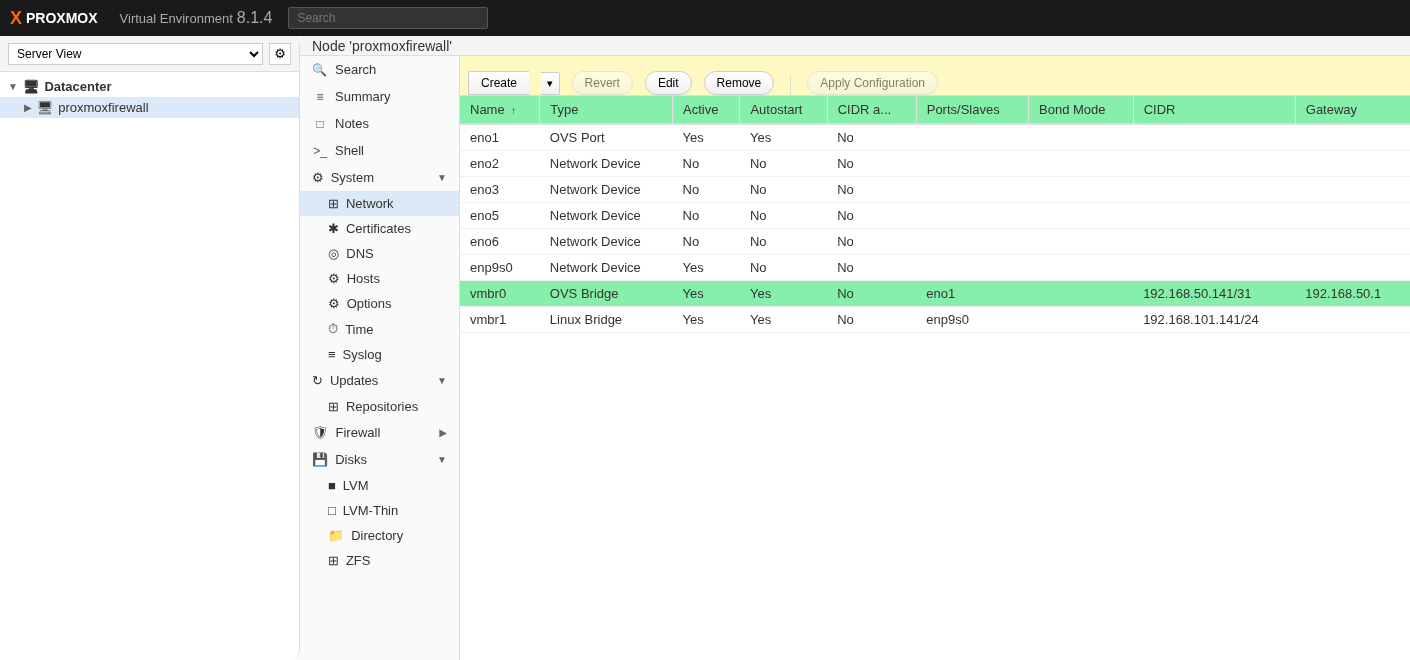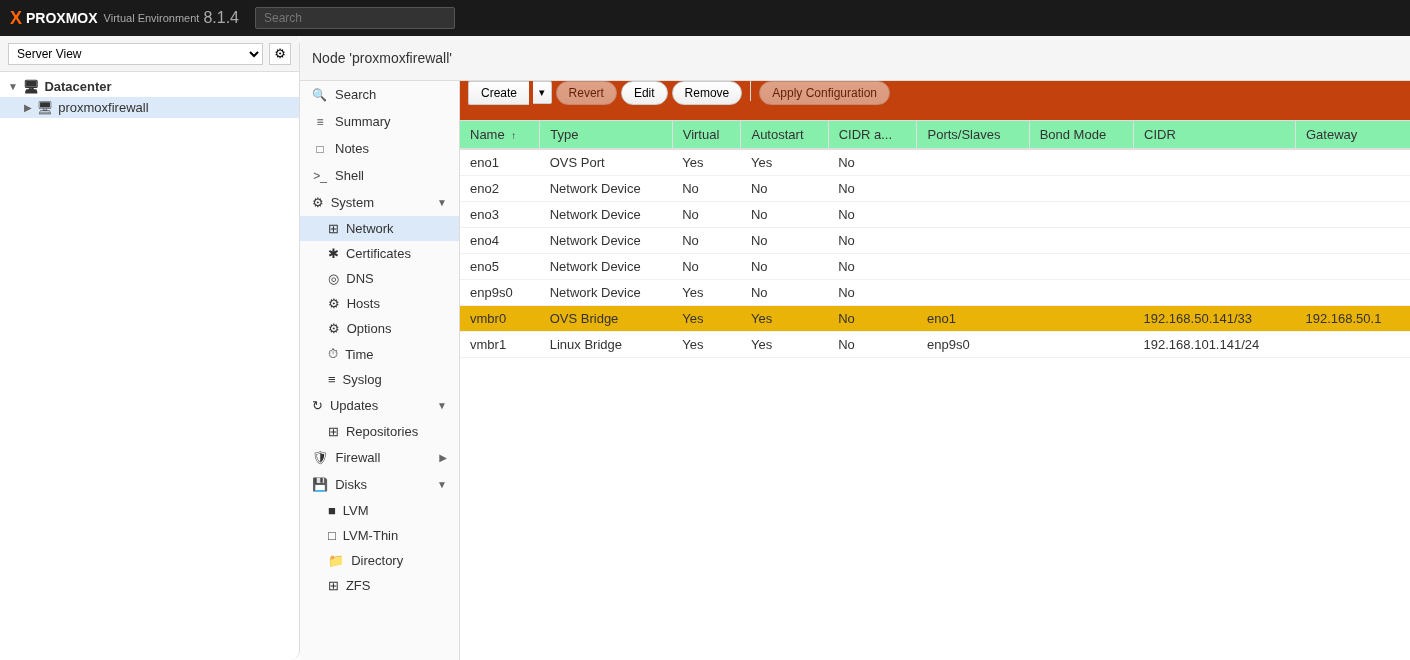--- a/index.html
+++ b/index.html
@@ -10,21 +10,21 @@
       height: 36px;
       background: #1a1a1a;
       display: flex;
       align-items: center;
       padding: 0 10px;
       gap: 8px;
     }
     #topbar .logo { display: flex; align-items: center; gap: 4px; }
     #topbar .logo-x { color: #ff6600; font-weight: bold; font-size: 18px; }
     #topbar .logo-proxmox { color: #fff; font-size: 14px; font-weight: bold; }
-    #topbar .logo-ve { color: #aaa; font-size: 11px; margin-left: 2px; }
+    #topbar .logo-ve { color: #aaa; font-size: 13px; margin-left: 18px; }
     #topbar .version { color: #aaa; font-size: 16px; }
     #topbar .search-box {
       margin-left: 8px;
       background: #333;
       border: 1px solid #555;
       color: #fff;
       padding: 3px 8px;
       font-size: 12px;
       width: 200px;
       border-radius: 2px;
@@ -93,21 +93,21 @@
     .tree-node {
       padding-left: 24px;
       background: #dbe9f8;
     }
 
     
     #right-panel { flex: 1; display: flex; flex-direction: column; overflow: hidden; }
 
     
     #node-header {
-      height: 45px;
+      height: 20px;
       background: #f5f5f5;
       border-bottom: 1px solid #ddd;
       display: flex;
       align-items: center;
       padding: 0 12px;
       font-size: 14px;
       font-weight: normal;
       color: #333;
     }
 
@@ -155,24 +155,24 @@
     .nav-sub-item.active { background: #dbe9f8; }
 
     
     #main-content { flex: 1; display: flex; flex-direction: column; overflow: hidden; }
 
     
     #toolbar {
       height: 40px;
       border-bottom: 1px solid #ddd;
       display: flex;
-      align-items: flex-start;
+      align-items: flex-end;
       padding: 0 8px;
-      gap: 4px;
-      background: #c2410c;
+      gap: 12px;
+      background: #fef9c3;
     }
     .btn {
       padding: 4px 12px;
       border: 1px solid #ccc;
       background: linear-gradient(to bottom, #fff, #f0f0f0);
       cursor: pointer;
       font-size: 12px;
       border-radius: 12px;
       display: flex;
       align-items: center;
@@ -203,21 +203,21 @@
       border-right: 1px solid #e0e0e0;
       white-space: nowrap;
       cursor: pointer;
     }
     th:last-child { border-right: none; }
     td {
       padding: 5px 10px;
       border-bottom: 1px solid #f0f0f0;
       white-space: nowrap;
     }
-    tr.selected td { background: #eab308; }
+    tr.selected td { background: #86efac; }
     .sort-arrow { font-size: 10px; margin-left: 3px; }
   </style>
 </head>
 <body>
 
 <div id="topbar">
   <div class="logo">
     <span class="logo-x">X</span>
     <span class="logo-proxmox">PROXMOX</span>
     <span class="logo-ve">Virtual Environment</span>
@@ -361,21 +361,21 @@
           <button class="btn disabled">
             <span>Apply Configuration</span>
           </button>
         </div>
         <div id="table-container">
           <table>
             <thead>
               <tr>
                 <th>Name <span class="sort-arrow">↑</span></th>
                 <th>Type</th>
-                <th>Virtual</th>
+                <th>Active</th>
                 <th>Autostart</th>
                 <th>CIDR a...</th>
                 <th>Ports/Slaves</th>
                 <th>Bond Mode</th>
                 <th>CIDR</th>
                 <th>Gateway</th>
               </tr>
             </thead>
             <tbody id="table-body">
             <tr>
@@ -405,32 +405,32 @@
                   <td>Network Device</td>
                   <td>No</td>
                   <td>No</td>
                   <td>No</td>
                   <td></td>
                   <td></td>
                   <td></td>
                   <td></td>
                 </tr>
                 <tr>
-                  <td>eno4</td>
+                  <td>eno5</td>
                   <td>Network Device</td>
                   <td>No</td>
                   <td>No</td>
                   <td>No</td>
                   <td></td>
                   <td></td>
                   <td></td>
                   <td></td>
                 </tr>
                 <tr>
-                  <td>eno5</td>
+                  <td>eno6</td>
                   <td>Network Device</td>
                   <td>No</td>
                   <td>No</td>
                   <td>No</td>
                   <td></td>
                   <td></td>
                   <td></td>
                   <td></td>
                 </tr>
                 <tr>
@@ -445,21 +445,21 @@
                   <td></td>
                 </tr>
                 <tr class="selected">
                   <td>vmbr0</td>
                   <td>OVS Bridge</td>
                   <td>Yes</td>
                   <td>Yes</td>
                   <td>No</td>
                   <td>eno1</td>
                   <td></td>
-                  <td>192.168.50.141/33</td>
+                  <td>192.168.50.141/31</td>
                   <td>192.168.50.1</td>
                 </tr>
                 <tr>
                   <td>vmbr1</td>
                   <td>Linux Bridge</td>
                   <td>Yes</td>
                   <td>Yes</td>
                   <td>No</td>
                   <td>enp9s0</td>
                   <td></td>

